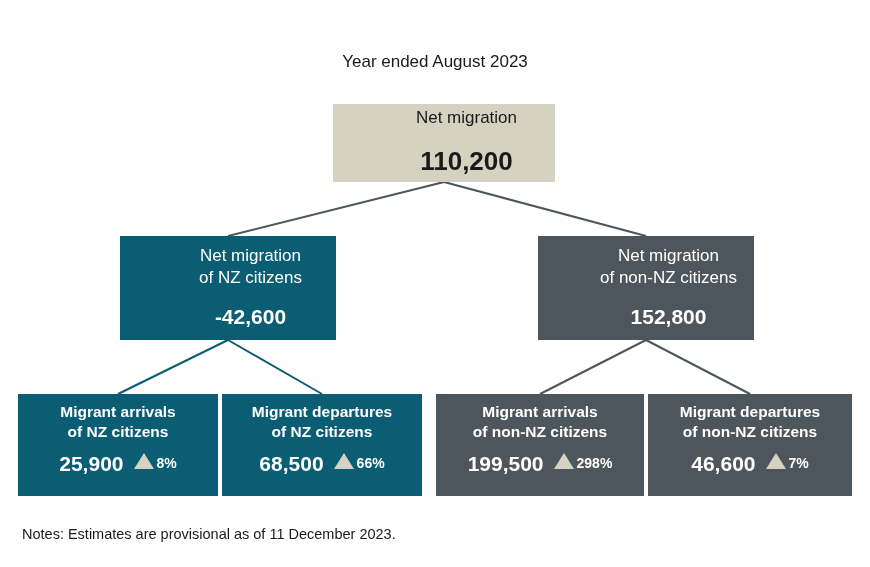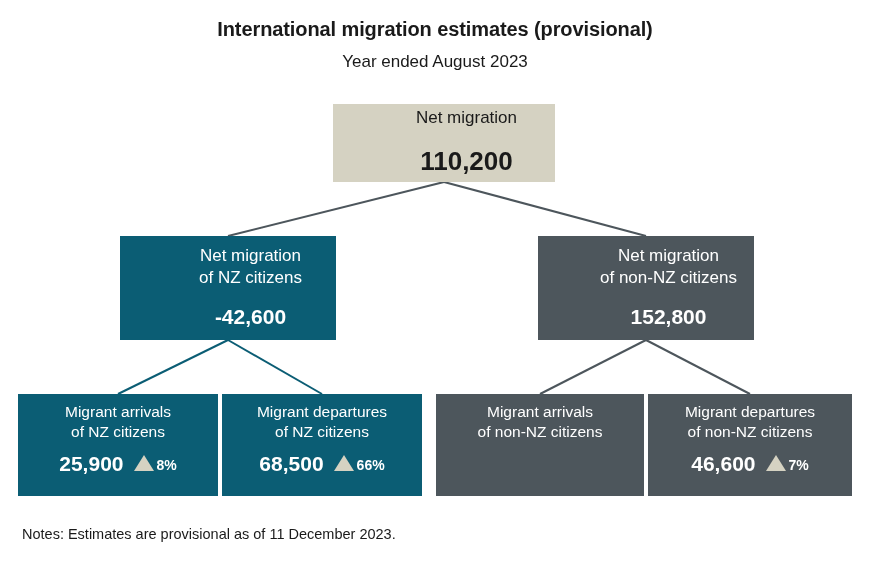--- a/index.html
+++ b/index.html
@@ -115,24 +115,24 @@
   
   .leaf {
     height: 102px;
     padding: 8px 6px 6px 6px;
     color: #ffffff;
     justify-content: flex-start;
   }
   .leaf .lbl {
     font-size: 15.5px;
     line-height: 1.3;
+    font-weight: bold;
   }
   .leaf .figrow {
     display: flex;
-    align-items: center;
     justify-content: center;
     gap: 10px;
     margin-top: 10px;
   }
   .leaf .big {
     font-size: 21px;
     font-weight: bold;
   }
   .leaf .pct {
     font-size: 14px;
@@ -166,21 +166,20 @@
     line-height: 1.45;
   }
   .notes .n-line { white-space: nowrap; }
   .notes .n-line.indent { padding-left: 57px; }
 </style>
 </head>
 <body>
 
 <div id="root">
 
-  <div class="title">International migration estimates (provisional)</div>
   <div class="subtitle">Year ended August 2023</div>
 
   <svg id="connectors" viewBox="0 0 870 567">
 
     <polyline points="444,182 228,236" fill="none" stroke="#4d565c" stroke-width="2"></polyline>
     <polyline points="444,182 646,236" fill="none" stroke="#4d565c" stroke-width="2"></polyline>
 
     <polyline points="228,340 118,394" fill="none" stroke="#0b5d74" stroke-width="2"></polyline>
     <polyline points="228,340 322,394" fill="none" stroke="#0b5d74" stroke-width="2"></polyline>
 
@@ -231,20 +230,24 @@
       <span class="big">68,500</span>
       <span><span class="tri"></span><span class="pct">66%</span></span>
     </div>
   </div>
 
   <div class="box leaf" id="leaf-non-arr">
     <div class="lines">
       <span class="lbl">Migrant arrivals</span>
       <span class="lbl">of non-NZ citizens</span>
     </div>
+    <div class="figrow">
+      <span class="big">199,500</span>
+      <span><span class="tri"></span><span class="pct">298%</span></span>
+    </div>
   </div>
 
   <div class="box leaf" id="leaf-non-dep">
     <div class="lines">
       <span class="lbl">Migrant departures</span>
       <span class="lbl">of non-NZ citizens</span>
     </div>
     <div class="figrow">
       <span class="big">46,600</span>
       <span><span class="tri"></span><span class="pct">7%</span></span>

